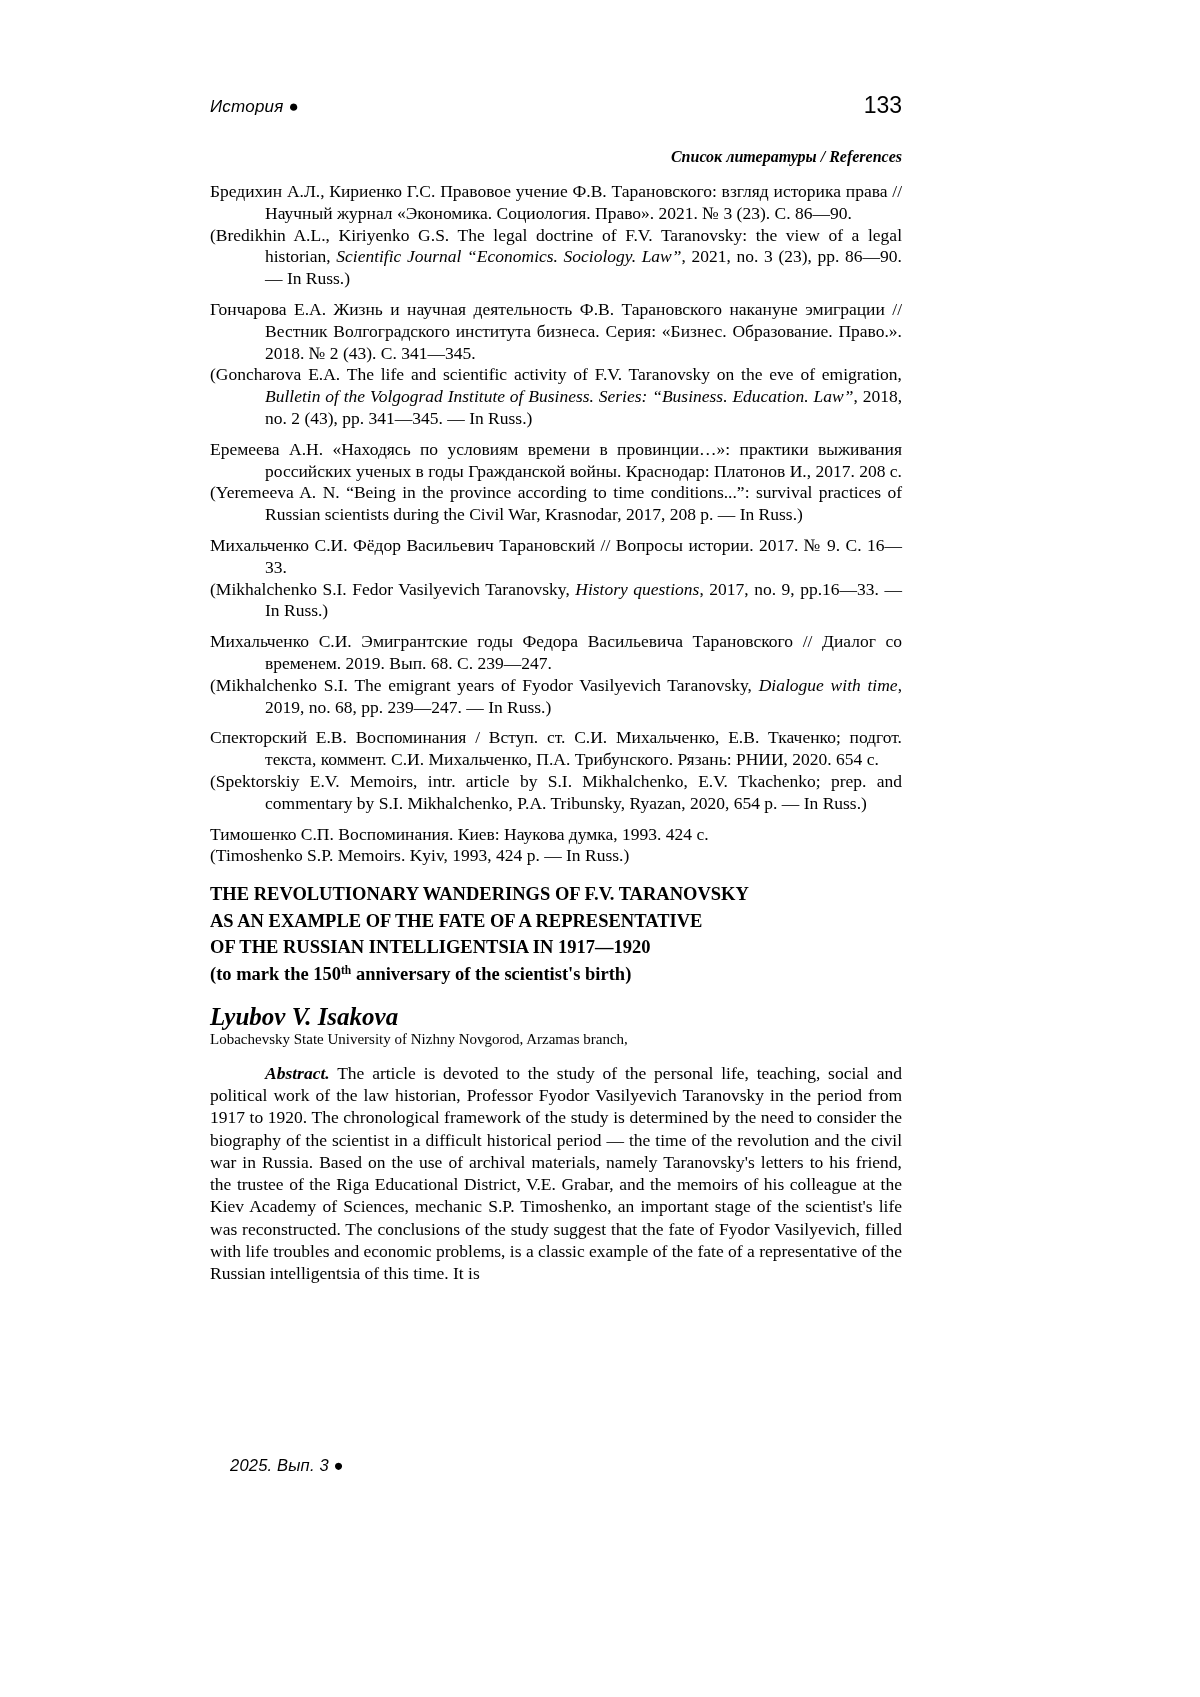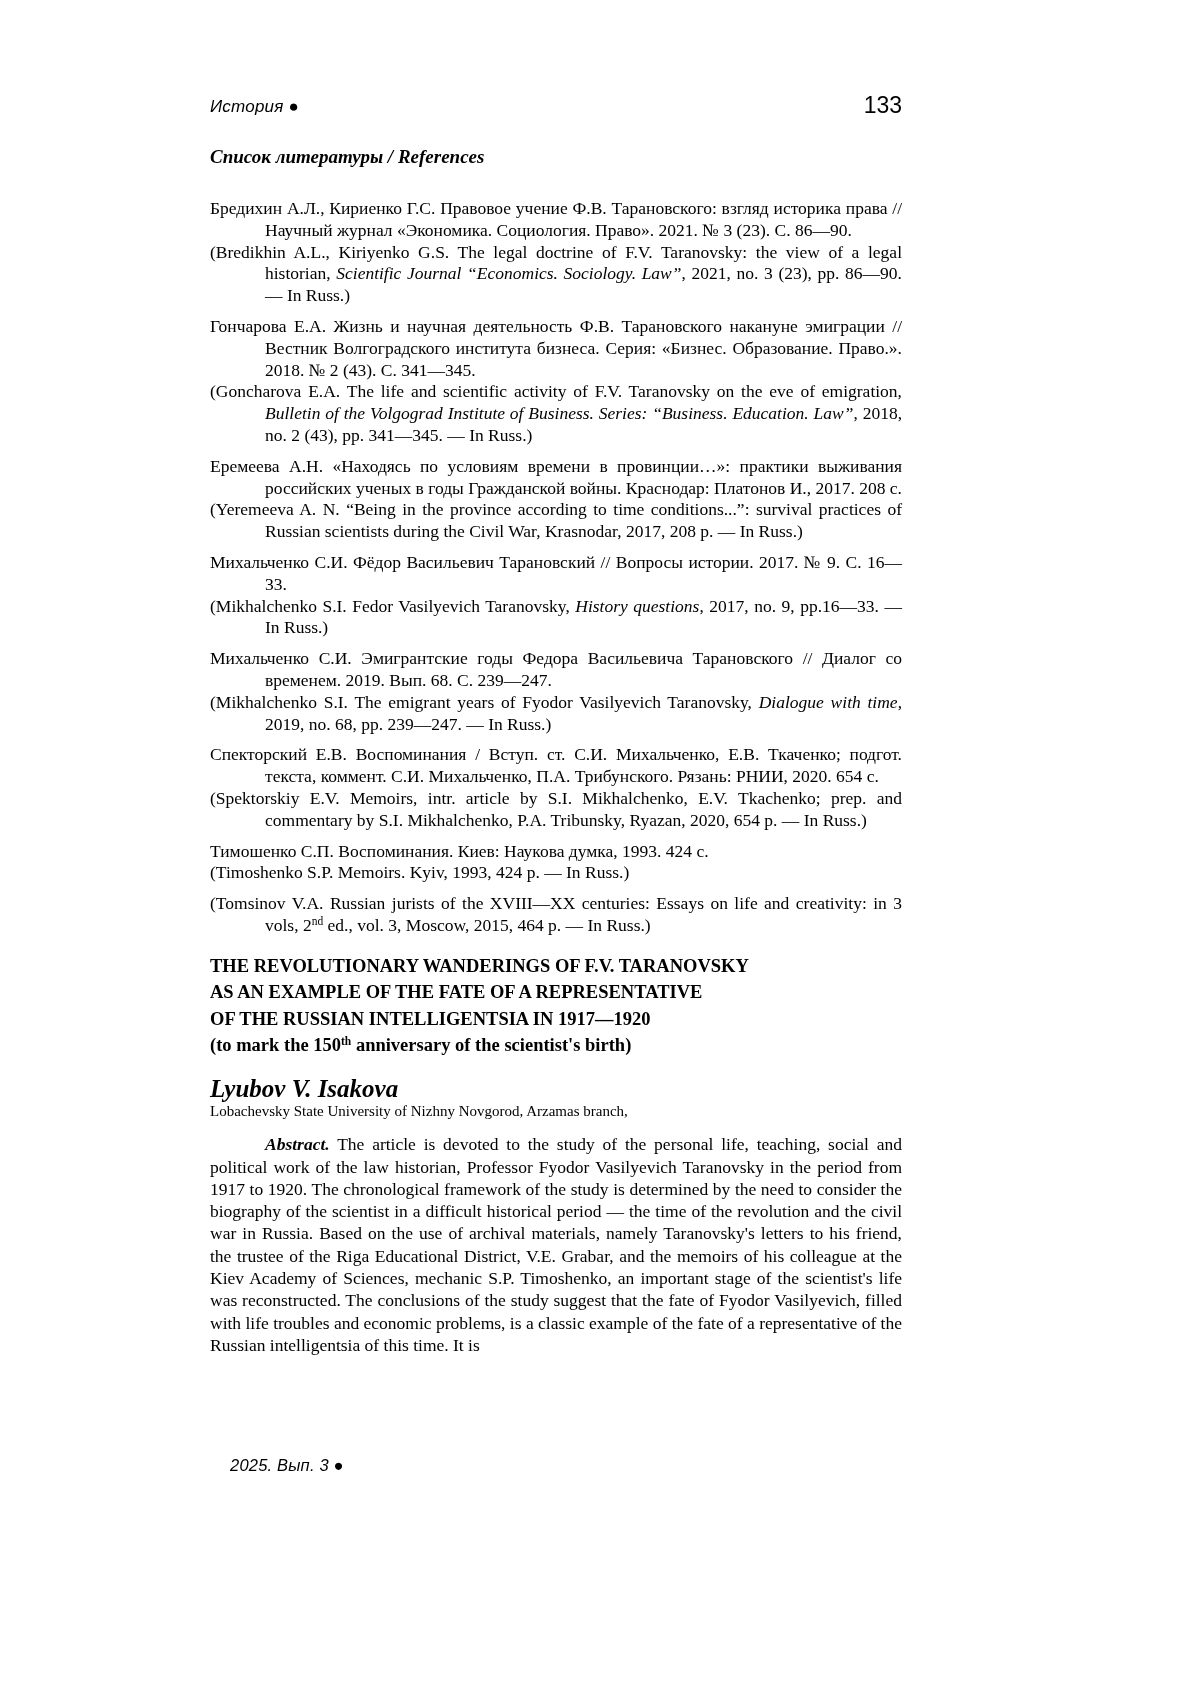--- a/index.html
+++ b/index.html
@@ -24,27 +24,27 @@
     height: 27px;
   }
   .runhead {
     font: italic 17px/20px "Liberation Sans", sans-serif;
     letter-spacing: 0.2px;
   }
   .pagenum {
     font: 23px/24px "Liberation Sans", sans-serif;
   }
   .ref-heading {
-    text-align: left;
+    text-align: right;
     font-family: "Liberation Serif", serif;
     font-weight: bold;
     font-style: italic;
-    font-size: 19px;
+    font-size: 16px;
     line-height: 22px;
-    margin: 29px 0 30px 0;
+    margin: 29px 0 13px 0;
   }
   .ref { margin-bottom: 9px; }
   .ref p {
     margin: 0;
     font-family: "Liberation Serif", serif;
     font-size: 17.5px;
     line-height: 21.8px;
     text-align: justify;
     padding-left: 55px;
     text-indent: -55px;
@@ -124,21 +124,20 @@
         </div>
         <div class="ref">
           <p>Спекторский Е.В. Воспоминания / Вступ. ст. С.И. Михальченко, Е.В. Ткаченко; подгот. текста, коммент. С.И. Михальченко, П.А. Трибунского. Рязань: РНИИ, 2020. 654 с.</p>
           <p><span>(Spektorskiy E.V. Memoirs, intr. article by S.I. Mikhalchenko, E.V. Tkachenko; prep. and commentary by S.I. Mikhalchenko, P.A. Tribunsky, Ryazan, 2020, 654 p. — In Russ.)</span></p>
         </div>
         <div class="ref">
           <p>Тимошенко С.П. Воспоминания. Киев: Наукова думка, 1993. 424 с.</p>
           <p><span>(Timoshenko S.P. Memoirs. Kyiv, 1993, 424 p. — In Russ.)</span></p>
         </div>
         <div class="ref">
-          <p><span>(Tomsinov V.A. Russian jurists of the XVIII—XX centuries: Essays on life and creativity: in 3 vols, 2</span><span class="sup">nd</span><span> ed., vol. 3, Moscow, 2015, 464 p. — In Russ.)</span></p>
         </div>
       </div>
 
     <div class="article-title">
       <div>THE REVOLUTIONARY WANDERINGS OF F.V. TARANOVSKY</div>
       <div>AS AN EXAMPLE OF THE FATE OF A REPRESENTATIVE</div>
       <div>OF THE RUSSIAN INTELLIGENTSIA IN 1917—1920</div>
       <div><span>(to mark the 150</span><span class="sup">th</span><span> anniversary of the scientist's birth)</span></div>
     </div>
 

